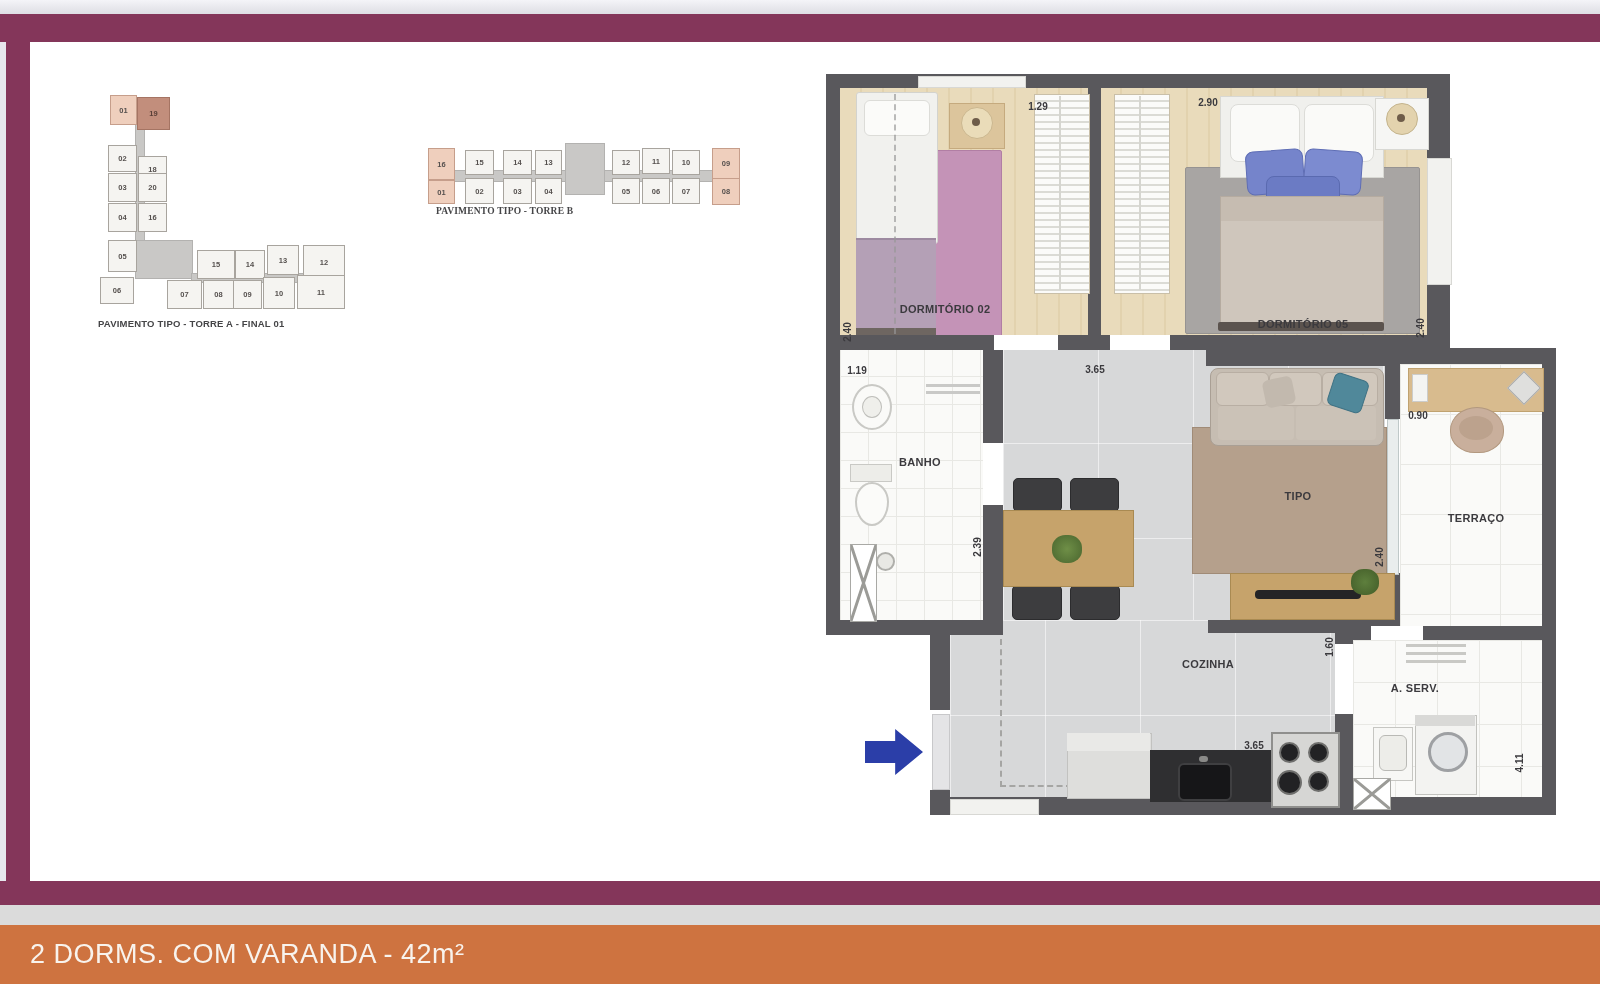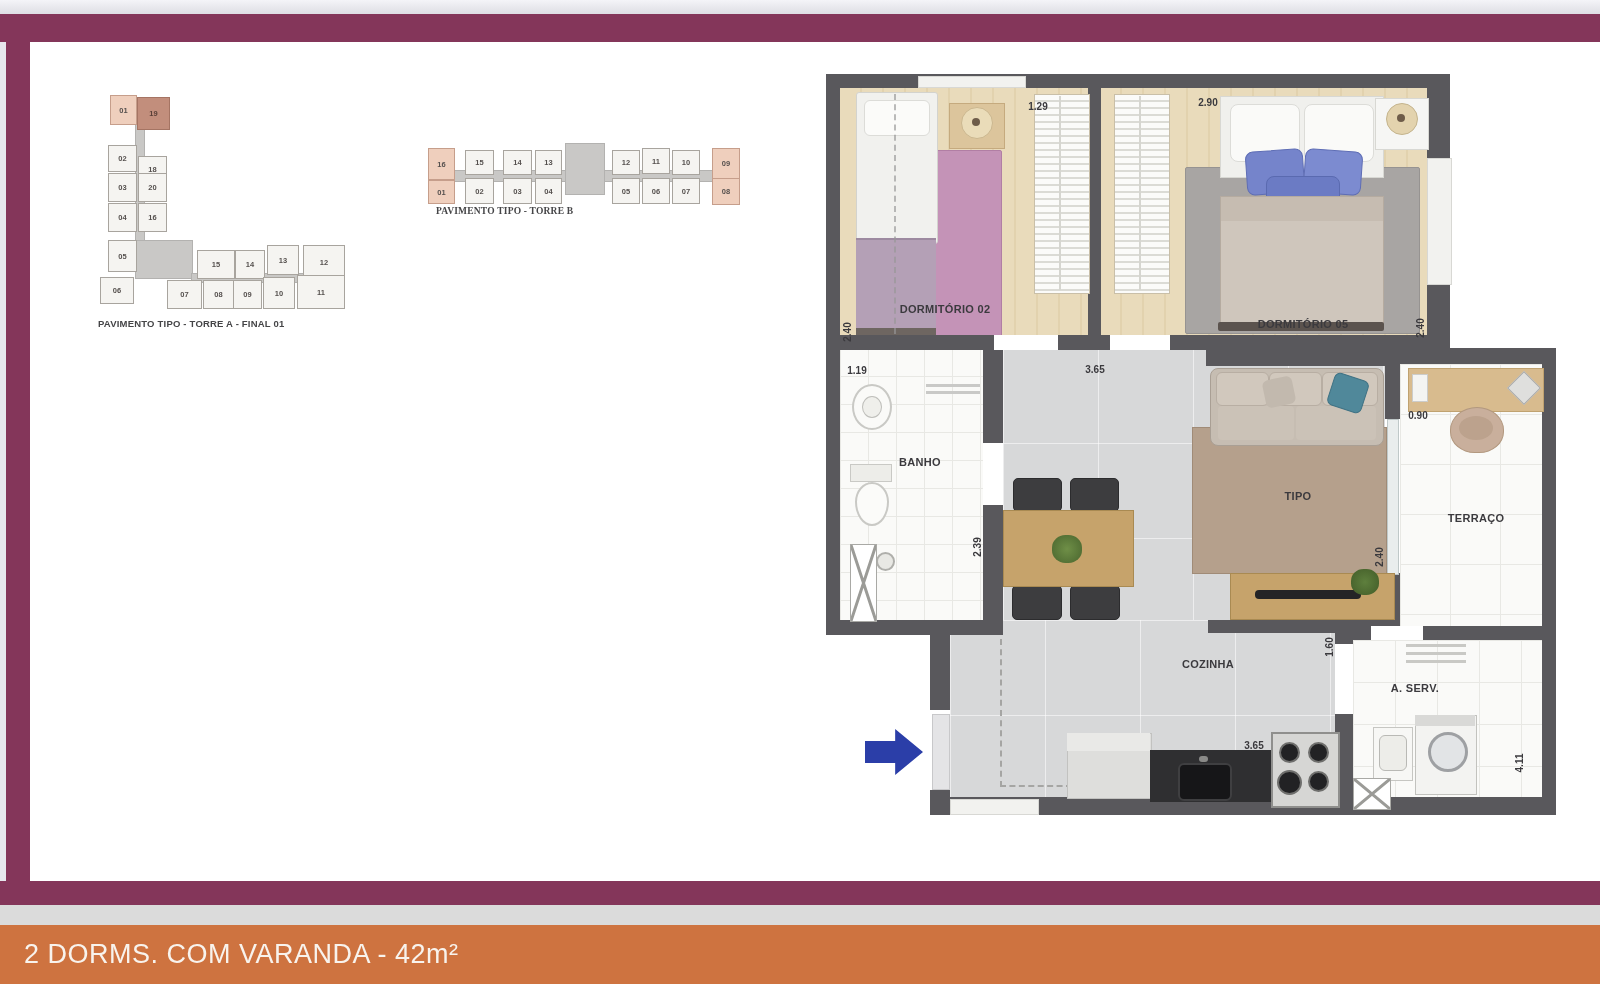--- a/index.html
+++ b/index.html
@@ -6,21 +6,21 @@
     font-family:"Liberation Sans",sans-serif;position:relative;}
   .abs{position:absolute;}
   
   #top-strip{left:0;top:0;width:1600px;height:14px;background:linear-gradient(180deg,#F4F4F8,#DEDEE4);}
   #top-bar{left:0;top:14px;width:1600px;height:28px;background:#84365A;}
   #left-sliver{left:0;top:42px;width:6px;height:839px;background:#E7E7ED;}
   #left-border{left:6px;top:42px;width:24px;height:839px;background:#84365A;}
   #bottom-maroon{left:0;top:881px;width:1600px;height:24px;background:#84365A;}
   #bottom-gray{left:0;top:905px;width:1600px;height:20px;background:#DBDBDB;}
   #footer-bar{left:0;top:925px;width:1600px;height:59px;background:#CE7340;}
-  #footer-title{color:#F8F3ED;font-size:27px;font-weight:300;letter-spacing:.5px;line-height:59px;padding-left:24px;}
+  #footer-title{color:#F8F3ED;font-size:27px;font-weight:300;letter-spacing:.5px;line-height:59px;padding-left:30px;}
   
   .tower{position:absolute;}
   .unit{position:absolute;background:#F5F4F1;border:1px solid #A8A49E;color:#55504E;
     font-size:7.5px;font-weight:bold;display:flex;align-items:center;justify-content:center;}
   .unit.hl-light{background:#EFCFBD;border-color:#C69E8B;}
   .unit.hl-dark{background:#C28E7C;border-color:#A57463;color:#5A4038;}
   .corridor{position:absolute;background:#C9C8C6;border:1px solid #B3B2B0;}
   .tower-caption{position:absolute;font-size:9.5px;font-weight:bold;color:#454547;letter-spacing:.2px;white-space:nowrap;}
   
   #plan{left:826px;top:66px;width:730px;height:752px;}

